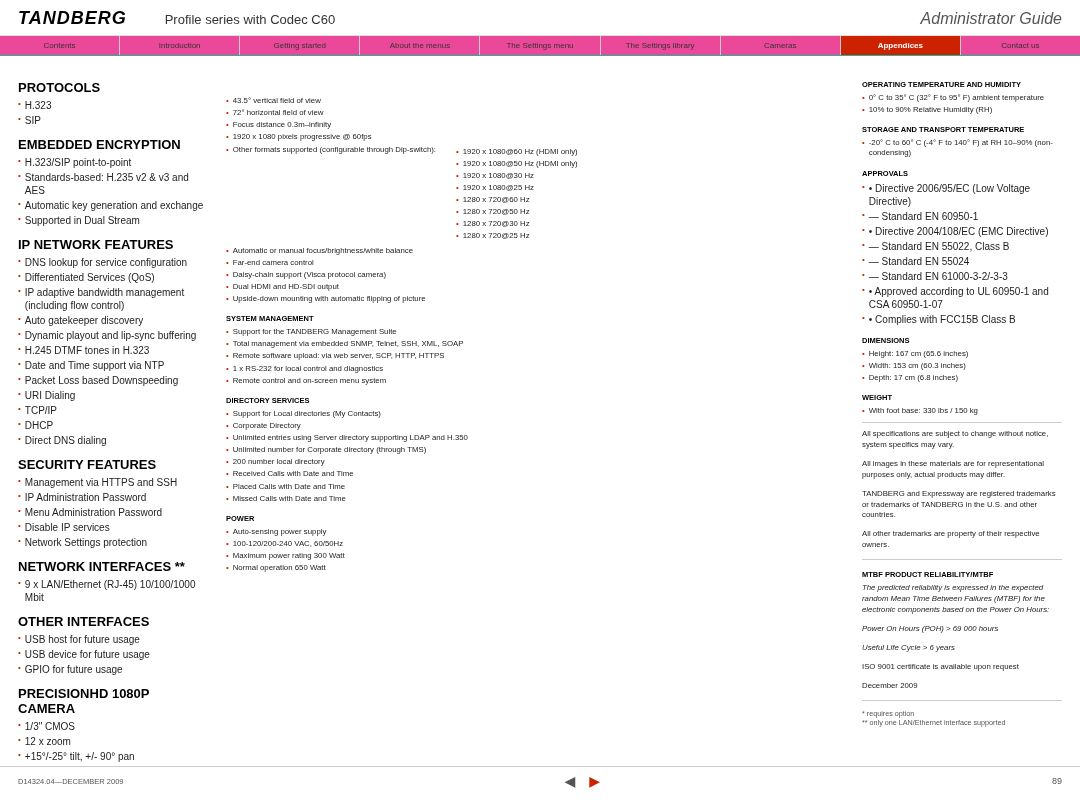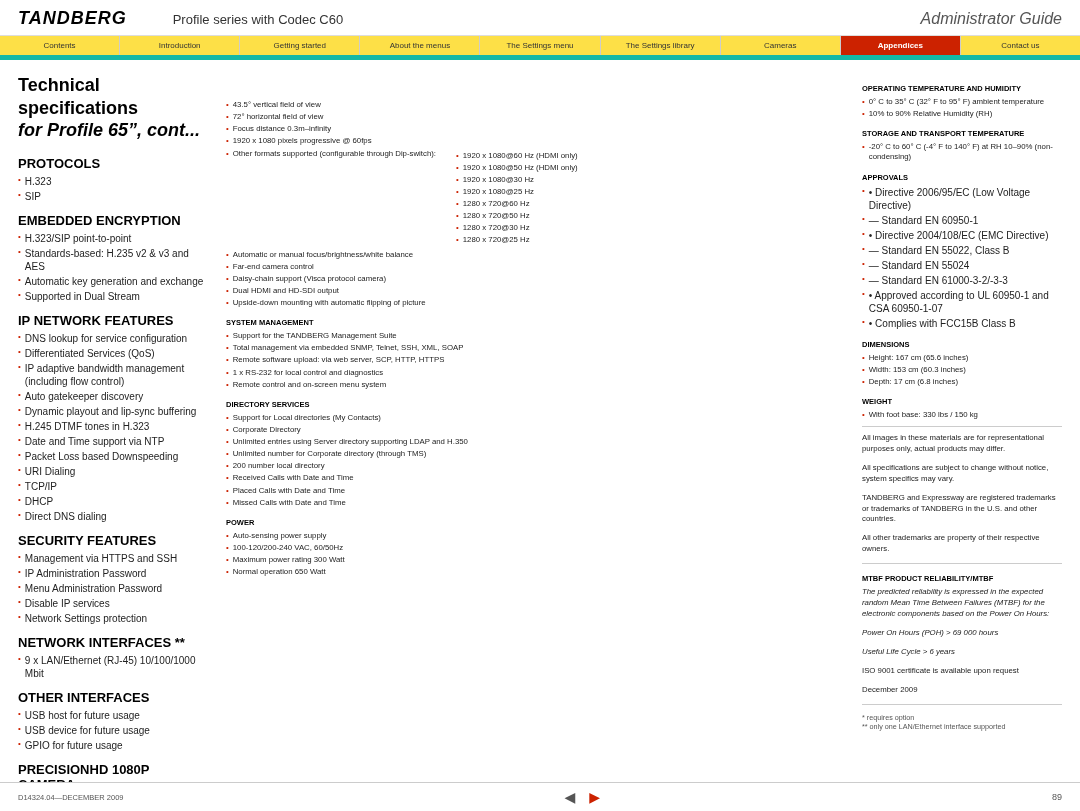--- a/index.html
+++ b/index.html
@@ -16,21 +16,21 @@
     .header {
       display: flex;
       justify-content: space-between;
       align-items: center;
       padding: 8px 18px 6px 18px;
       border-bottom: 1px solid #ddd;
     }
     .header-left {
       display: flex;
       align-items: baseline;
-      gap: 11px;
+      gap: 3px;
     }
     .logo-tandberg {
       font-size: 18px;
       font-weight: 900;
       letter-spacing: 1px;
       color: #000;
       font-style: italic;
     }
     .header-subtitle {
       font-size: 13px;
@@ -40,22 +40,22 @@
     }
     .header-right {
       font-size: 16px;
       color: #555;
       font-style: italic;
     }
 
     
     .navbar {
       display: flex;
-      background: #fde047;
-      border-bottom: 5px solid #14b8a6;
+      background: #ec4899;
+      border-bottom: 1px solid #14b8a6;
     }
     .navbar-item {
       flex: 1;
       text-align: center;
       padding: 5px 4px;
       font-size: 8px;
       color: #333;
       border-right: 1px solid #ccc;
       cursor: pointer;
     }
@@ -212,21 +212,21 @@
 
     
     .footer {
       display: flex;
       justify-content: space-between;
       align-items: center;
       padding: 6px 18px;
       border-top: 1px solid #ccc;
       margin-top: auto;
       position: fixed;
-      bottom: 0;
+      bottom: 16px;
       left: 0;
       width: 1080px;
       background: #fff;
     }
     .footer-left {
       font-size: 7.5px;
       color: #555;
     }
     .footer-nav {
       display: flex;
@@ -277,24 +277,20 @@
   <div class="navbar-item">The Settings menu</div>
   <div class="navbar-item">The Settings library</div>
   <div class="navbar-item">Cameras</div>
   <div class="navbar-item active">Appendices</div>
   <div class="navbar-item">Contact us</div>
 </div>
 
 <div class="main">
 
   <div class="col-left">
-    <div class="page-title">
-      <span>Technical specifications</span><br>
-      <em>for Profile 65”, cont...</em>
-    </div>
 
     <div class="section-heading">PROTOCOLS</div>
     <ul class="bullet-list">
       <li>H.323</li>
       <li>SIP</li>
     </ul>
 
     <div class="section-heading">EMBEDDED ENCRYPTION</div>
     <ul class="bullet-list">
       <li>H.323/SIP point-to-point</li>
@@ -436,22 +432,22 @@
       <li>Depth: 17 cm (6.8 inches)</li>
     </ul>
 
     <div class="right-section-heading">WEIGHT</div>
     <ul class="right-bullet-list">
       <li>With foot base: 330 lbs / 150 kg</li>
     </ul>
 
     <hr class="divider-line">
 
+    <p class="right-text">All specifications are subject to change without notice, system specifics may vary.</p>
     <p class="right-text">All images in these materials are for representational purposes only, actual products may differ.</p>
-    <p class="right-text">All specifications are subject to change without notice, system specifics may vary.</p>
     <p class="right-text">TANDBERG and Expressway are registered trademarks or trademarks of TANDBERG in the U.S. and other countries.</p>
     <p class="right-text">All other trademarks are property of their respective owners.</p>
 
     <hr class="divider-line">
 
     <div class="right-section-heading">MTBF PRODUCT RELIABILITY/MTBF</div>
     <p class="right-text-italic">The predicted reliability is expressed in the expected random Mean Time Between Failures (MTBF) for the electronic components based on the Power On Hours:</p>
     <p class="right-text-italic">Power On Hours (POH) &gt; 69 000 hours</p>
     <p class="right-text-italic">Useful Life Cycle &gt; 6 years</p>
     <p class="right-text">ISO 9001 certificate is available upon request</p>

